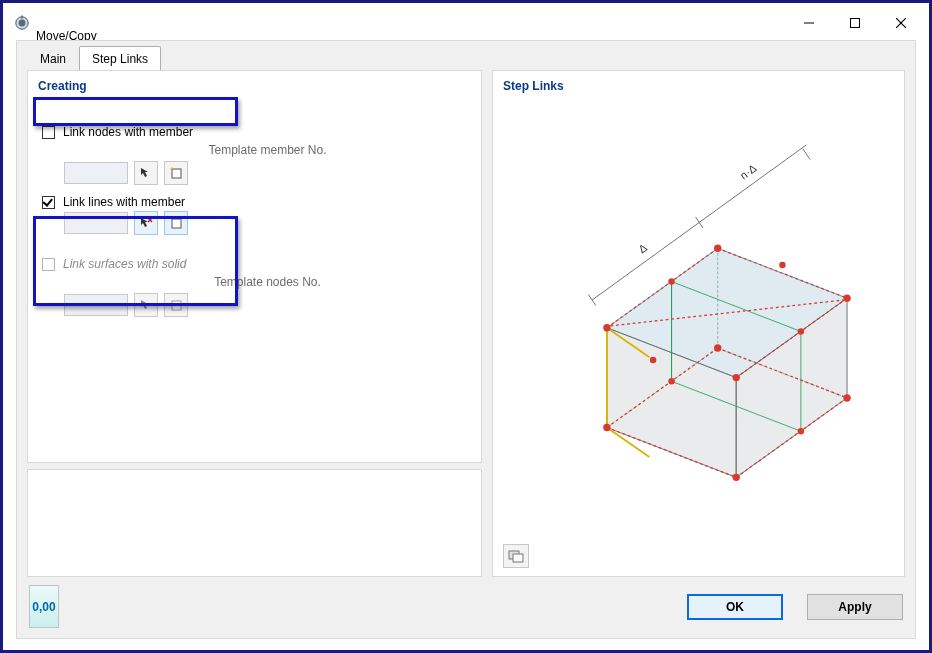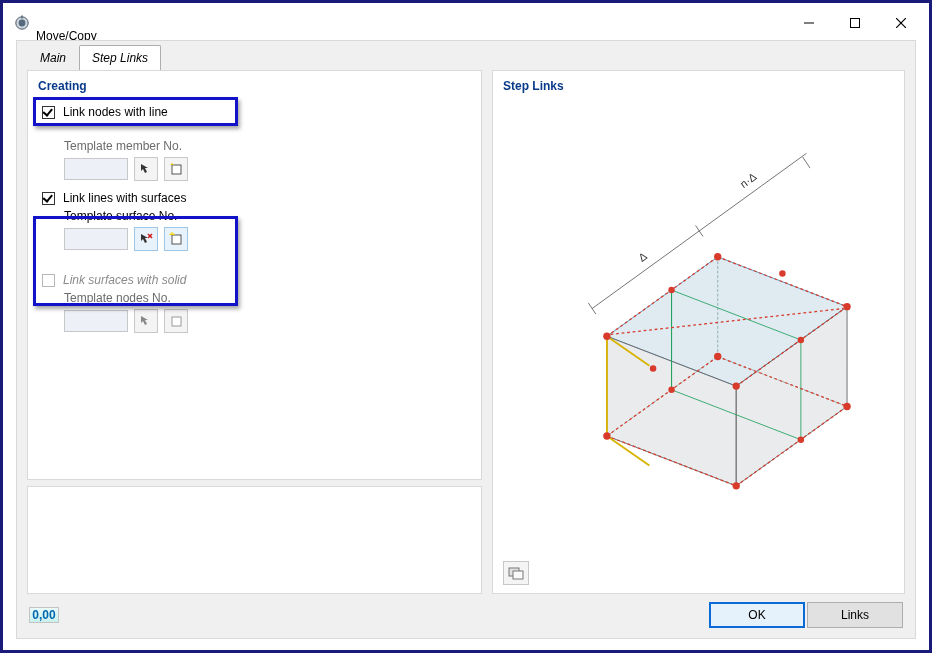--- a/index.html
+++ b/index.html
@@ -11,21 +11,21 @@
   .titlebar { height: 30px; display: flex; align-items: center; padding: 0 0 0 6px; color: #000; }
   .titlebar .app-icon { width: 16px; height: 16px; margin-right: 6px; }
   .titlebar .title { flex: 0 0 auto; margin-top: 26px; }
   .titlebar .spacer { flex: 1; }
   .win-btn { width: 46px; height: 30px; display: flex; align-items: center; justify-content: center; }
 
   
   .content { flex: 1; margin: 2px 8px 6px 8px; background: #f0f0f0; border: 1px solid #d9d9d9; display: flex; flex-direction: column; padding: 4px 10px 8px 10px; }
 
   
-  .tabs { display: flex; align-items: flex-start; height: 26px; margin-bottom: -1px; font-style: italic; }
+  .tabs { display: flex; align-items: center; height: 26px; margin-bottom: -1px; }
   .tab { padding: 5px 12px 5px 12px; border: 1px solid transparent; border-bottom: none; color: #000; cursor: default; }
   .tab.inactive { }
   .tab.active { background: #fff; border-color: #adadad; border-top-left-radius: 2px; border-top-right-radius: 2px; }
 
   
   .panels { flex: 1; display: flex; gap: 10px; }
   .panel-col-left { width: 455px; display: flex; flex-direction: column; gap: 6px; }
   .panel-col-right { flex: 1; display: flex; flex-direction: column; }
   .panel { background: #fff; border: 1px solid #d9d9d9; padding: 8px 10px; position: relative; }
   .panel.flex-fill { flex: 1; }
@@ -36,39 +36,39 @@
   .hl1 { left: 5px; top: 26px; width: 205px; height: 29px; }
   .hl2 { left: 5px; top: 145px; width: 205px; height: 90px; }
 
   
   .opt-row { display: flex; align-items: center; margin: 6px 0 2px 4px; }
   .opt-row .cb { width: 13px; height: 13px; border: 1px solid #333; margin-right: 8px; display:flex; align-items:center; justify-content:center; background:#fff; }
   .opt-row .cb.checked::after { content:""; width:7px; height:4px; border-left:2px solid #000; border-bottom:2px solid #000; transform: rotate(-50deg) translate(0px,-1px); }
   .opt-row .cb.disabled { border-color:#b6b6b6; }
   .opt-row .lbl { color:#000; }
   .opt-row .lbl.disabled { color:#8a8a8a;font-style:italic; }
-  .sub-label { margin: 4px 0 4px 26px; color:#6c6c6c; }
+  .sub-label { margin: 4px 0 4px 26px; color:#6c6c6c;text-align:center; }
   .sub-label.dark { color:#000; }
   .inline-ctrls { display:flex; align-items:center; gap:6px; margin: 2px 0 10px 26px; }
   .num-input { width: 64px; height: 22px; background:#edf0f6; border:1px solid #c8c8c8; }
   .icon-btn { width:24px; height:24px; border:1px solid #c8c8c8; background:#f4f4f4; display:flex; align-items:center; justify-content:center; }
   .icon-btn.blue { background:#e8f2fb; border-color:#9dc6e8; }
 
   .spacer-panel { background:#fff; border:1px solid #d9d9d9; height: 108px; }
 
   
   .preview-panel { background:#fff; border:1px solid #d9d9d9; flex:1; padding:8px 10px; position:relative; }
   .preview-title { color:#0a3a8a; font-weight:600; }
   .preview-tool { position:absolute; left:10px; bottom:8px; width:26px; height:24px; border:1px solid #c8c8c8; background:#f4f4f4; display:flex; align-items:center; justify-content:center; }
 
   
   .footer { display:flex; align-items:center; padding: 8px 2px 2px 2px; }
-  .footer .left-btn { width:30px; height:16px; border:1px solid #c3c3c3; background: linear-gradient(#eafaf9,#c9f0ed); display:flex; align-items:center; justify-content:center; color:#0067b0; font-weight:bold; font-size:10px; }
+  .footer .left-btn { width:30px; height:43px; border:1px solid #c3c3c3; background: linear-gradient(#eafaf9,#c9f0ed); display:flex; align-items:center; justify-content:center; color:#0067b0; font-weight:bold; font-size:10px; }
   .footer .spacer { flex:1; }
-  .btn { width:96px; height:26px; border:1px solid #adadad; background:#e1e1e1; margin-left:2px; display:flex; align-items:center; justify-content:center; cursor:default; }
+  .btn { width:96px; height:26px; border:1px solid #adadad; background:#e1e1e1; margin-left:24px; display:flex; align-items:center; justify-content:center; cursor:default;font-weight:bold; }
   .btn.primary { border:2px solid #0a6bd6; background:#e5f1fb; width:96px; height:26px; }
 
   
   .diagram { position:absolute; left:40px; top:50px; right:20px; bottom:60px; }
 </style>
 </head>
 <body>
 
 <div class="outer-frame">
   <div class="window">
@@ -110,48 +110,47 @@
 
       <div class="panels">
 
         <div class="panel-col-left">
           <div class="panel flex-fill">
             <div class="section-title">Creating</div>
 
             <div class="hl hl1"></div>
             <div class="hl hl2"></div>
 
+
+            <div style="height:14px"></div>
+
             <div class="opt-row">
-              <span class="cb checked"></span>
-              <span class="lbl">Link nodes with line</span>
-            </div>
-
-            <div style="height:14px"></div>
-
+              <span class="cb"></span>
+              <span class="lbl">Link nodes with member</span>
+            </div>
             <div class="sub-label">Template member No.</div>
             <div class="inline-ctrls">
               <div class="num-input"></div>
               <div class="icon-btn">
                 <svg width="14" height="14" viewBox="0 0 14 14">
                     <path d="M2 2 L2 9 L4 7 L6 11 L8 10 L6 6 L9 6 Z" fill="#333"></path>
                   </svg>
               </div>
               <div class="icon-btn">
                 <svg width="14" height="14" viewBox="0 0 14 14">
                     <rect x="3" y="3" width="9" height="9" fill="#fff" stroke="#555"></rect>
                     <path d="M3 1 L5 3 L1 3 Z" fill="#e6c200"></path>
                   </svg>
               </div>
             </div>
 
             <div class="opt-row">
               <span class="cb checked"></span>
-              <span class="lbl">Link lines with surfaces</span>
-            </div>
-            <div class="sub-label dark">Template surface No.</div>
+              <span class="lbl">Link lines with member</span>
+            </div>
             <div class="inline-ctrls">
               <div class="num-input"></div>
               <div class="icon-btn blue">
                 <svg width="14" height="14" viewBox="0 0 14 14">
                     <path d="M2 2 L2 9 L4 7 L6 11 L8 10 L6 6 L9 6 Z" fill="#333"></path>
                     <line x1="9" y1="2" x2="13" y2="6" stroke="#d01818" stroke-width="1.4"></line>
                     <line x1="13" y1="2" x2="9" y2="6" stroke="#d01818" stroke-width="1.4"></line>
                   </svg>
               </div>
               <div class="icon-btn blue">
@@ -267,18 +266,18 @@
 
       <div class="footer">
         <div class="left-btn">
             <span>0,00</span>
           </div>
         <div class="spacer"></div>
         <div class="btn primary">
             <span>OK</span>
           </div>
         <div class="btn">
-            <span>Links</span>
+            <span>Apply</span>
           </div>
       </div>
     </div>
   </div>
 </div>
 
 </body></html>

